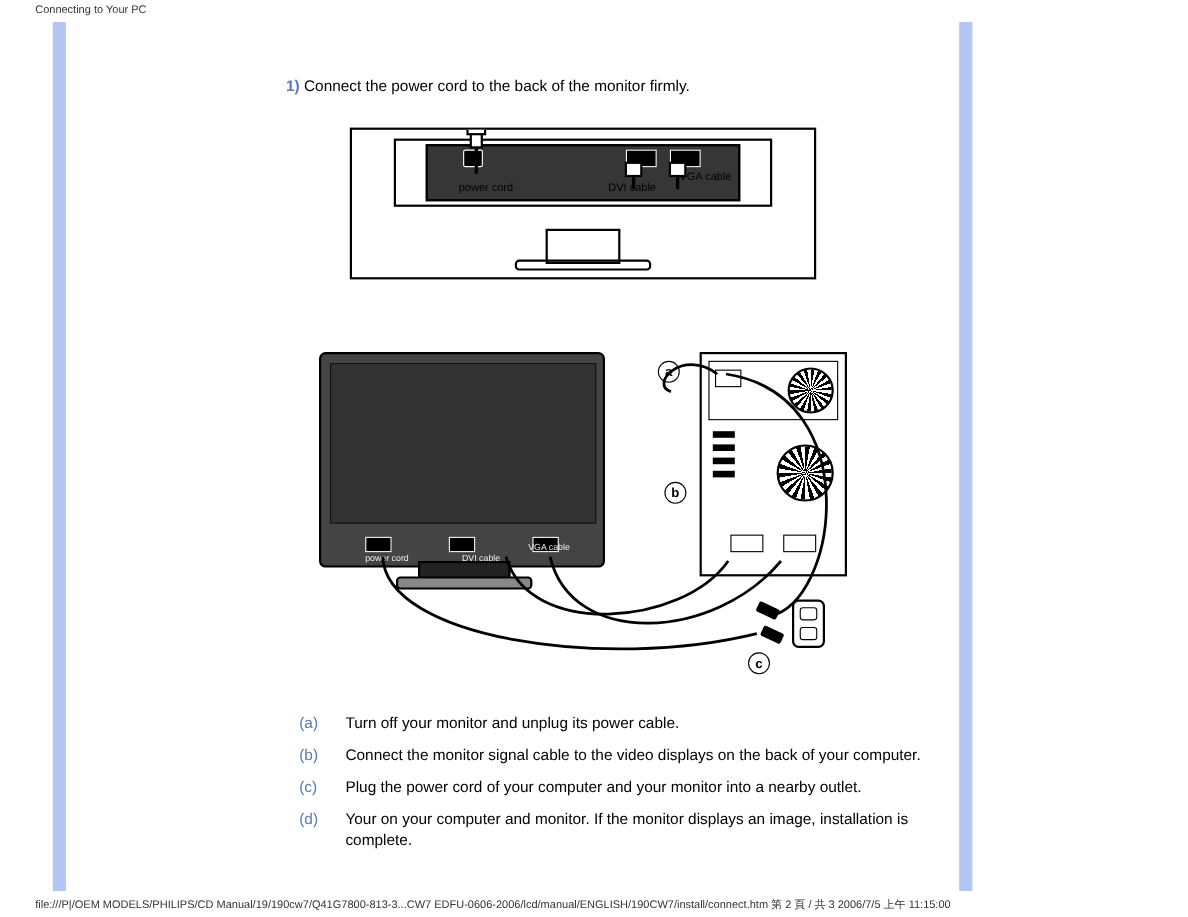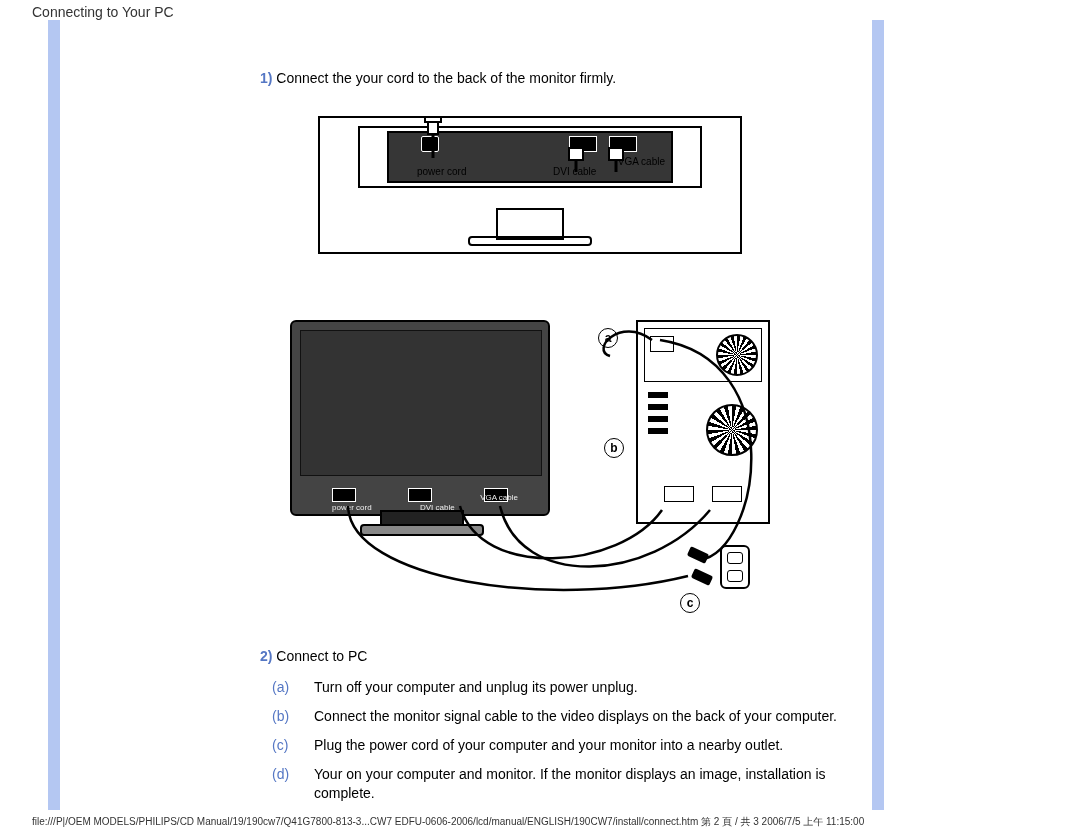--- a/index.html
+++ b/index.html
@@ -14,21 +14,21 @@
   }
   .page {
     position: relative;
     width: 1080px;
     height: 834px;
   }
   .header {
     position: absolute;
     top: 4px;
     left: 32px;
-    font-size: 14px;
+    font-size: 10px;
     color: #333;
   }
   .blue-stripe-left {
     position: absolute;
     left: 48px;
     top: 20px;
     width: 12px;
     bottom: 24px;
     background: #b4c7f2;
   }
@@ -289,21 +289,21 @@
 
   <div class="header">Connecting to Your PC</div>
 
   <div class="blue-stripe-left"></div>
   <div class="blue-stripe-right"></div>
 
   <div class="content">
 
     <div class="step-line">
       <span class="step-num">1)</span>
-      <span>Connect the your cord to the back of the monitor firmly.</span>
+      <span>Connect the power cord to the back of the monitor firmly.</span>
     </div>
 
     <div class="fig-wrap">
       <div class="fig1">
         <div class="panel"></div>
         <div class="inner">
           <div class="port p1"></div>
           <div class="port p2"></div>
           <div class="port p3"></div>
           <span class="cable-label lbl-power">power cord</span>
@@ -374,29 +374,25 @@
           <path d="M370 20 C 500 40, 470 230, 410 240" stroke="#000" stroke-width="2.5" fill="none"></path>
         </svg>
 
         <div class="con-plug" style="right:62px; top:230px; transform:rotate(25deg);"></div>
         <div class="con-plug" style="right:58px; top:252px; transform:rotate(25deg);"></div>
 
       </div>
     </div>
 
     <div class="step2-block">
-      <div class="step-line">
-        <span class="step-num">2)</span>
-        <span>Connect to PC</span>
-      </div>
 
       <ul class="sub-list">
         <li>
           <span class="sub-letter">(a)</span>
-          <span class="sub-text">Turn off your computer and unplug its power unplug.</span>
+          <span class="sub-text">Turn off your monitor and unplug its power cable.</span>
         </li>
         <li>
           <span class="sub-letter">(b)</span>
           <span class="sub-text">Connect the monitor signal cable to the video displays on the back of your computer.</span>
         </li>
         <li>
           <span class="sub-letter">(c)</span>
           <span class="sub-text">Plug the power cord of your computer and your monitor into a nearby outlet.</span>
         </li>
         <li>

